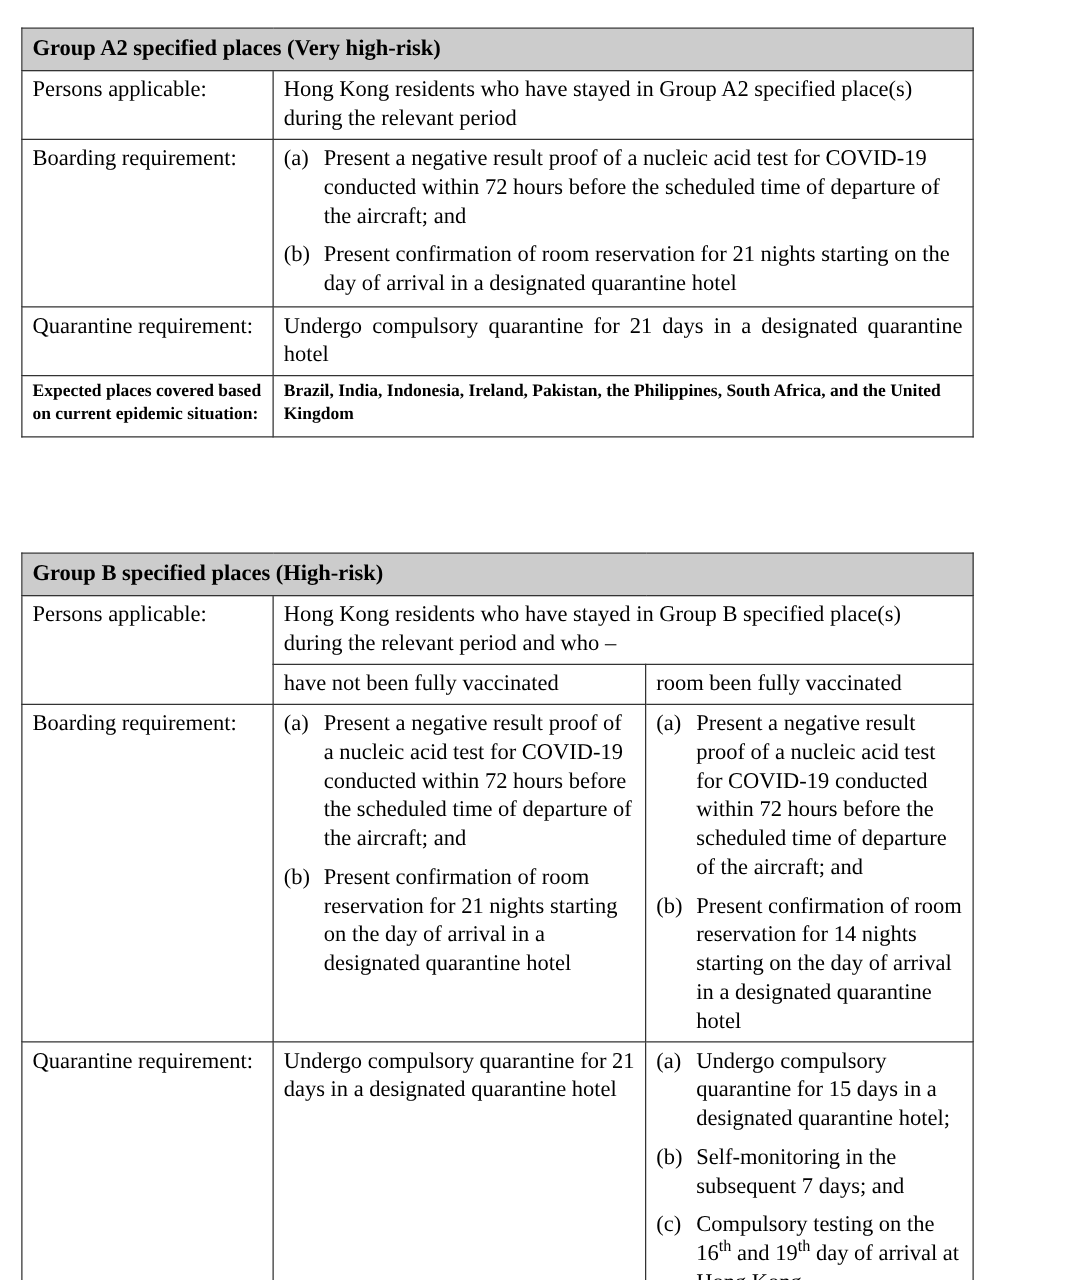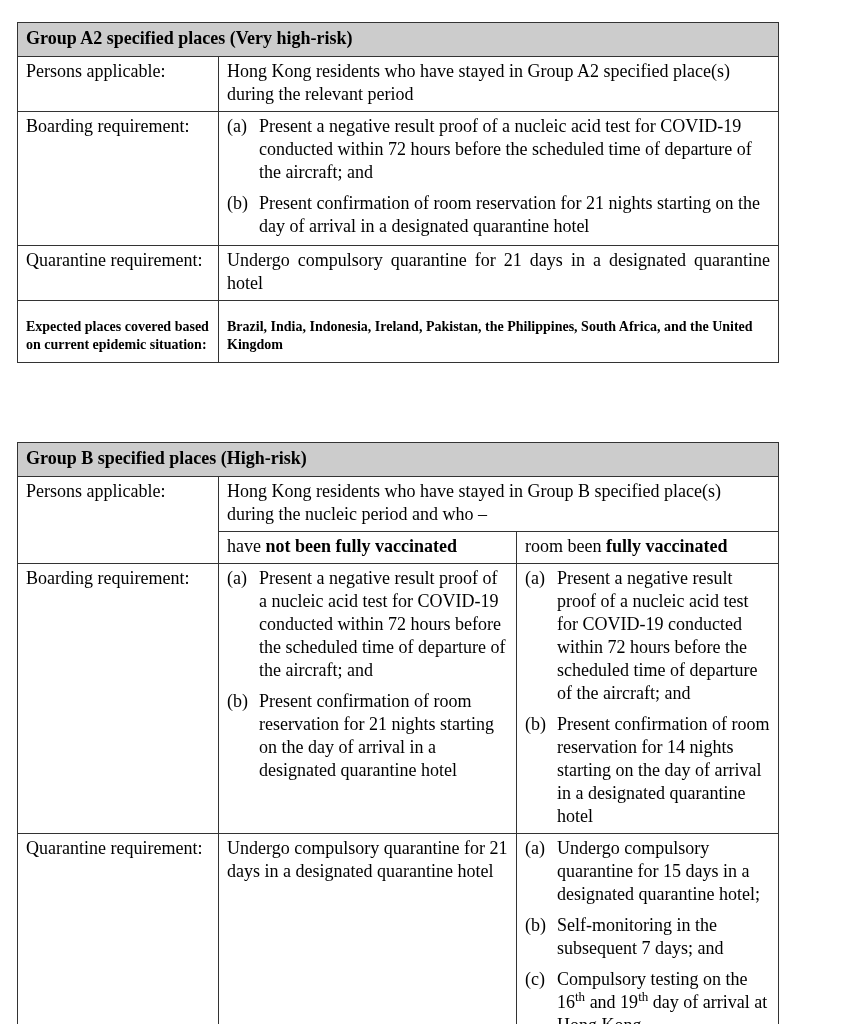--- a/index.html
+++ b/index.html
@@ -1,24 +1,24 @@
 <!DOCTYPE html>
 <html><head>
   <meta charset="utf-8">
   <style>
     html, body { margin:0; padding:0; background:#ffffff; }
     body { width:860px; height:1024px; position:relative; font-family:"Liberation Serif", serif; color:#000; font-size:18px; line-height:23px; }
     table { border-collapse:collapse; position:absolute; left:17px; width:762px; table-layout:fixed; }
     td { border:1.5px solid #333; vertical-align:top; padding:3px 8px 5px 8px; }
     .hdr { background:#cccccc; font-weight:bold; padding:4px 8px 6px 8px; }
-    .small { font-size:14px; line-height:18px; font-weight:bold; padding-top:17px; padding-bottom:8px; }
+    .small { font-size:14px; line-height:18px; font-weight:bold; padding-top:4px; padding-bottom:8px; }
     .item { display:flex; margin-bottom:8px; }
     .item:last-child { margin-bottom:0; }
     .lbl { width:32px; flex:none; }
-    b { font-weight:bold; }
+    b { font-weight:normal; }
     sup { font-size:13px; line-height:0; }
     #t1 { top:22px; }
     #t2 { top:406px;margin-top:36px; }
   </style>
 </head>
 <body>
 
 <table id="t1">
   <colgroup>
       <col style="width:201px">
@@ -61,21 +61,21 @@
       <col style="width:201px">
       <col style="width:298px">
       <col>
     </colgroup>
   <tbody>
       <tr>
         <td colspan="3" class="hdr">Group B specified places (High-risk)</td>
       </tr>
   <tr>
     <td rowspan="2">Persons applicable:</td>
-    <td colspan="2">Hong Kong residents who have stayed in Group B specified place(s) during the nucleic period and who –</td>
+    <td colspan="2">Hong Kong residents who have stayed in Group B specified place(s) during the relevant period and who –</td>
   </tr>
   <tr>
     <td><span>have </span><b>not been fully vaccinated</b></td>
     <td><span>room been </span><b>fully vaccinated</b></td>
   </tr>
   <tr>
     <td>Boarding requirement:</td>
     <td>
       <div class="item">
             <span class="lbl">(a)</span>

